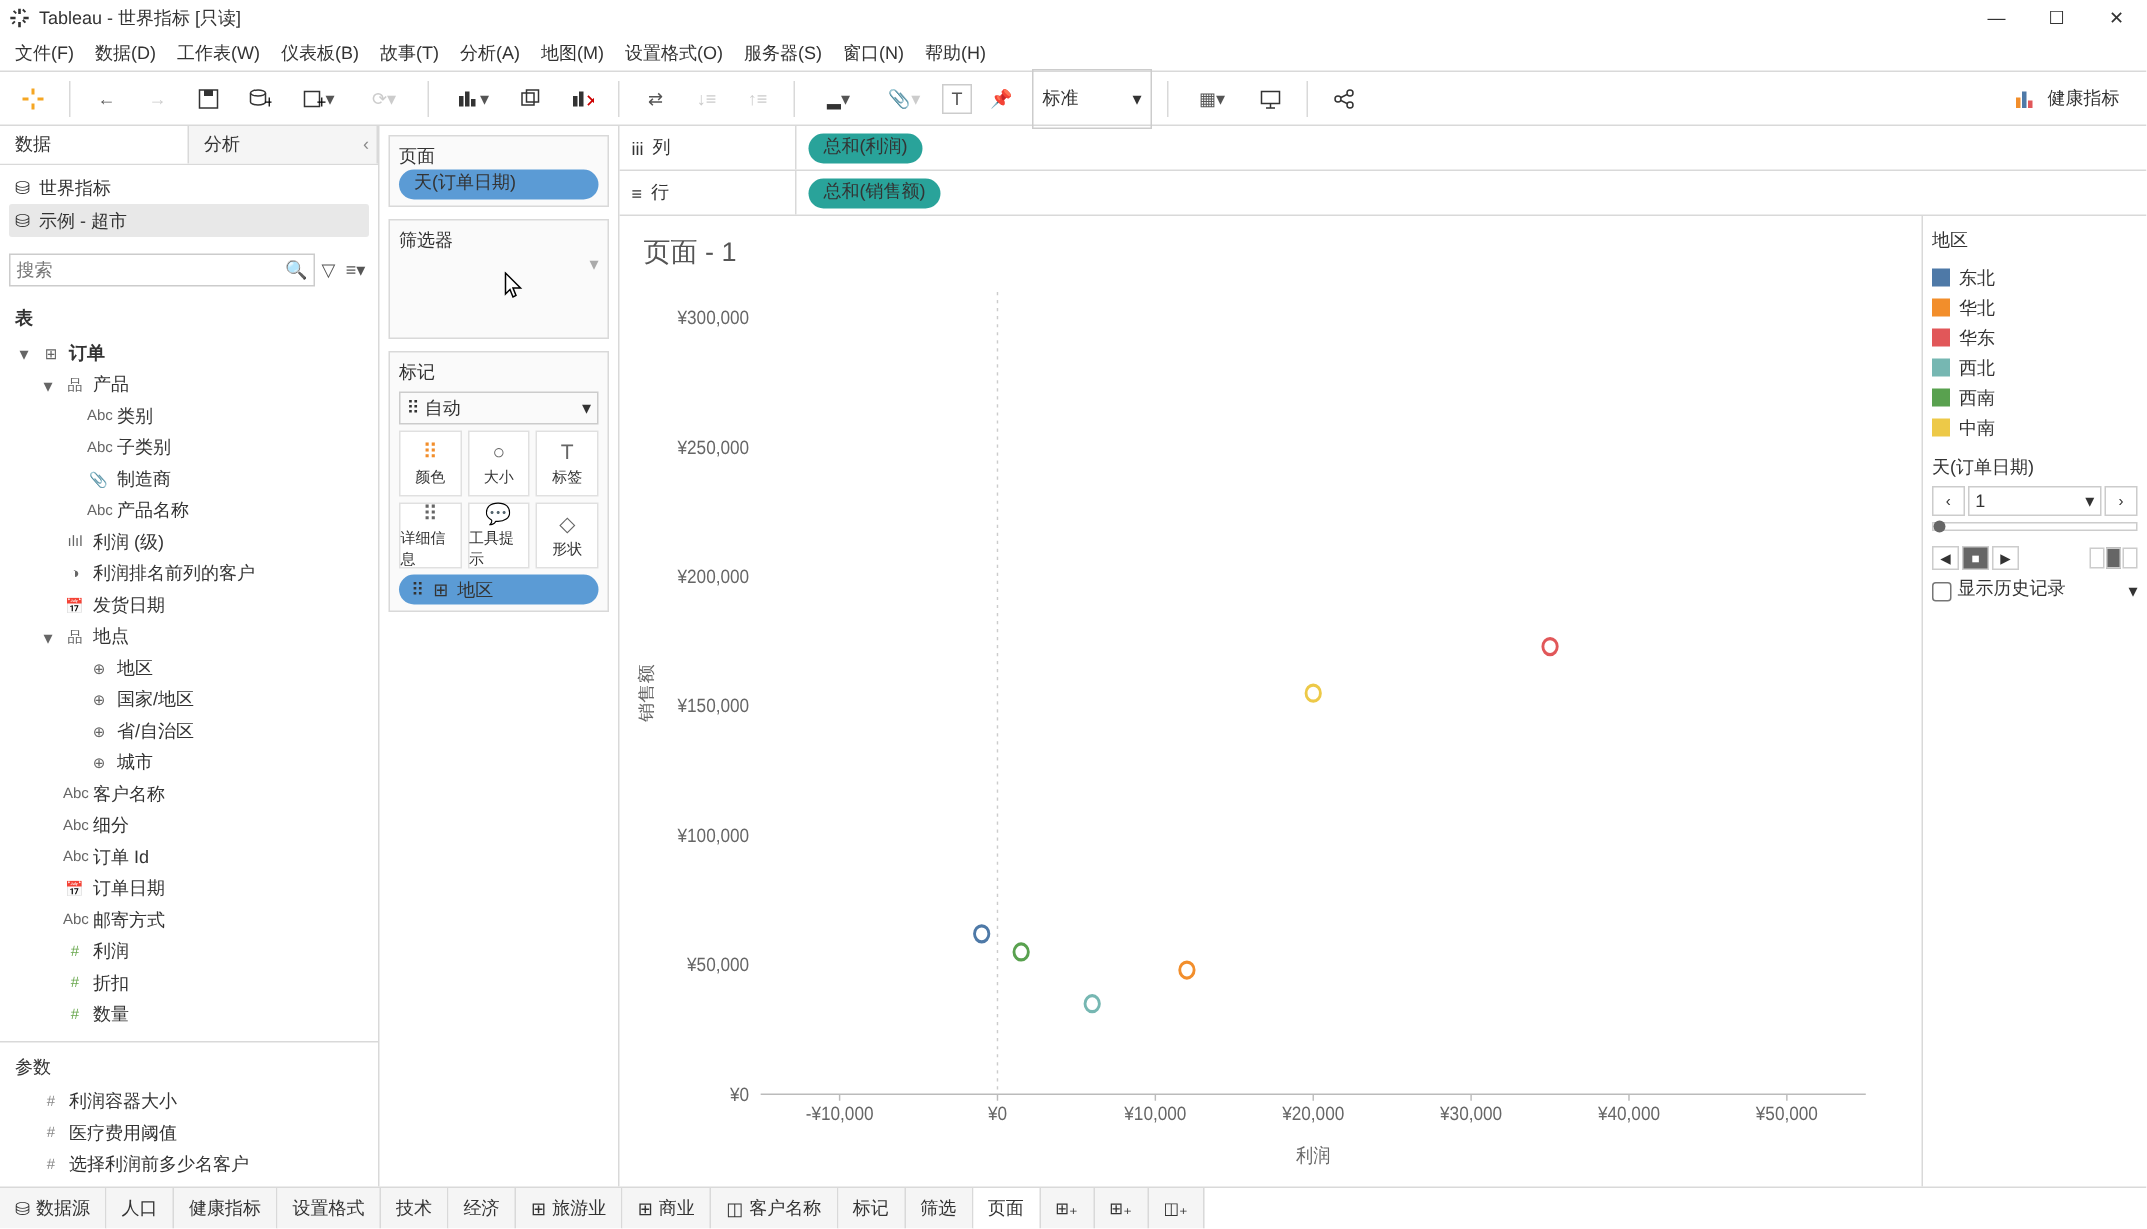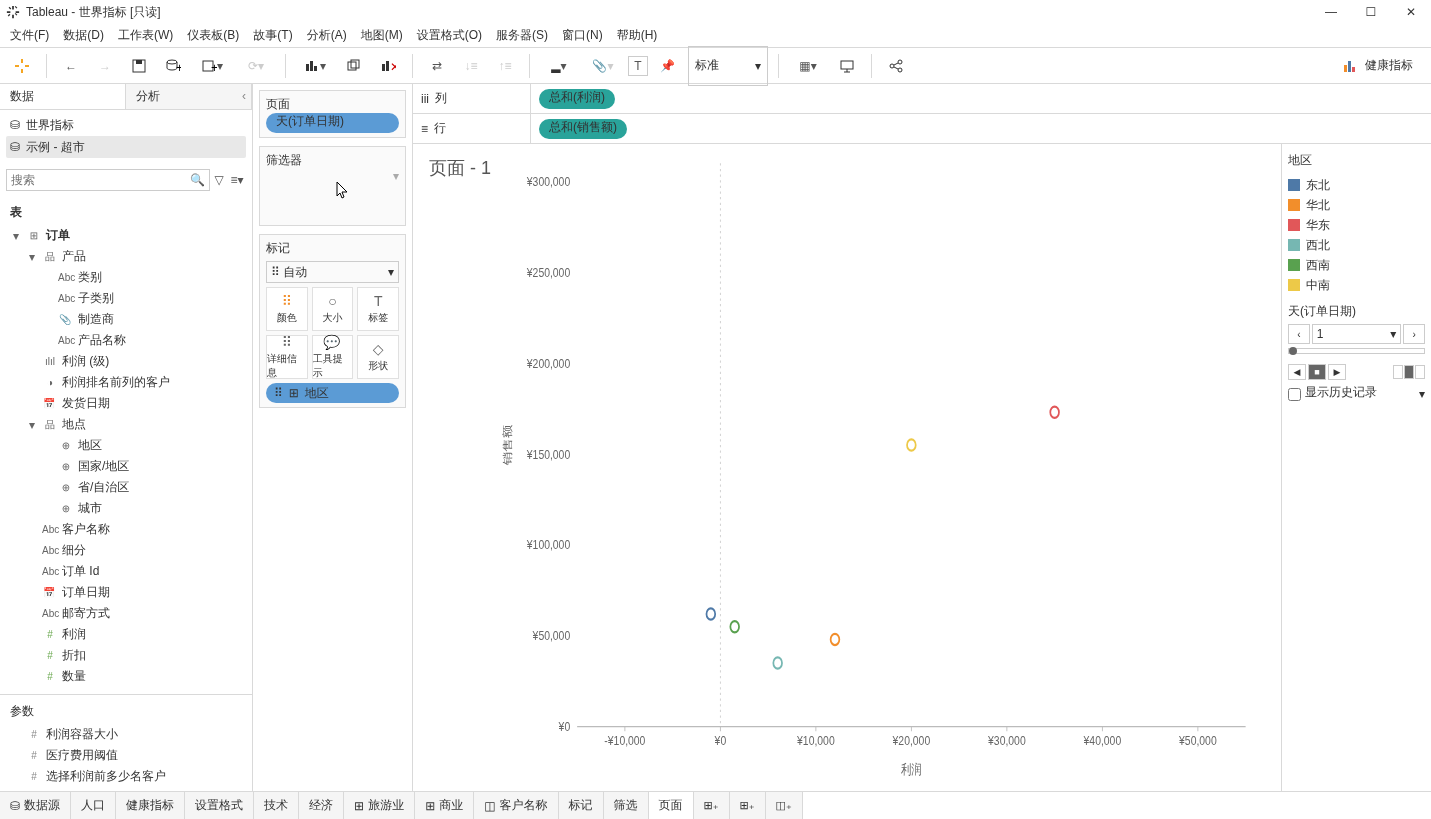--- a/index.html
+++ b/index.html
@@ -52,21 +52,21 @@
   .mark-grid{display:grid;grid-template-columns:repeat(3,1fr);gap:4px;margin-bottom:4px}
   .mcell{border:1px solid #e0e0e0;height:44px;display:flex;flex-direction:column;align-items:center;justify-content:center;gap:2px;cursor:pointer;background:#fff}
   .mcell .ic{height:16px;font-size:14px;color:#666}
   .mcell .lbl{font-size:10px}
   .mark-pill{height:20px;border-radius:10px;background:#5b9bd5;display:flex;align-items:center;gap:6px;padding:0 8px;color:#fff;font-size:11px;cursor:pointer}
   .viz{flex:1;display:flex;flex-direction:column;min-width:0}
   .shelf{height:30px;border-bottom:1px solid #d9d9d9;display:flex;align-items:center}
   .shelf .label{width:118px;padding:0 8px;display:flex;align-items:center;gap:6px;color:#555;border-right:1px solid #d9d9d9;height:100%}
   .shelf .pills{flex:1;padding:0 8px;display:flex;align-items:center}
   .viz-body{flex:1;display:flex;min-height:0}
-  .chart{flex:1;padding:8px 18px 8px 8px;position:relative;display:flex;flex-direction:row}
+  .chart{flex:1;padding:8px 18px 8px 8px;position:relative;display:flex;flex-direction:column}
   .chart-title{font-size:18px;color:#555;padding:4px 8px}
   .plot{flex:1;position:relative}
   .plot svg{width:100%;height:100%}
   .right{width:150px;border-left:1px solid #d9d9d9;padding:6px;display:flex;flex-direction:column;gap:6px}
   .legend .hdr{padding:2px 0 6px 0}
   .leg-row{display:flex;align-items:center;gap:6px;height:20px}
   .sw{width:12px;height:12px}
   .page-ctrl .hdr{padding:2px 0 4px 0}
   .page-nav{display:flex;gap:2px;margin-bottom:4px}
   .page-nav .btn{flex:1;height:20px;border:1px solid #ccc;display:flex;align-items:center;justify-content:center;cursor:pointer;font-size:10px}

